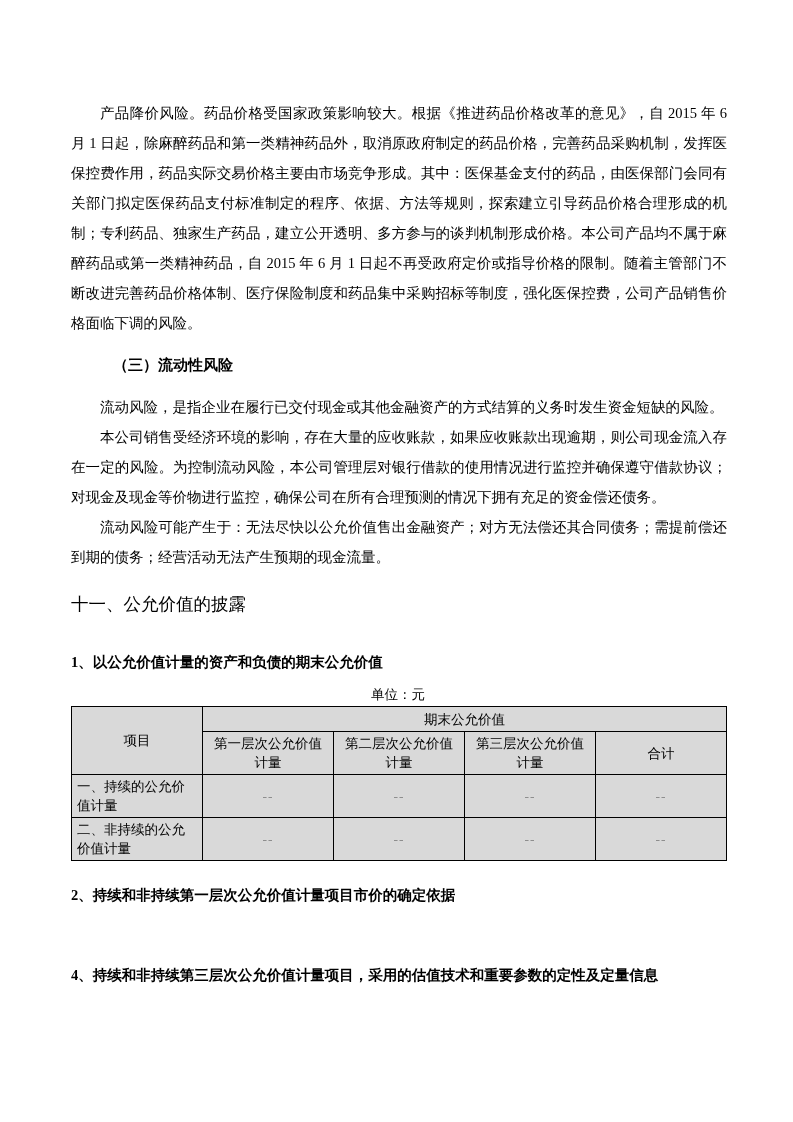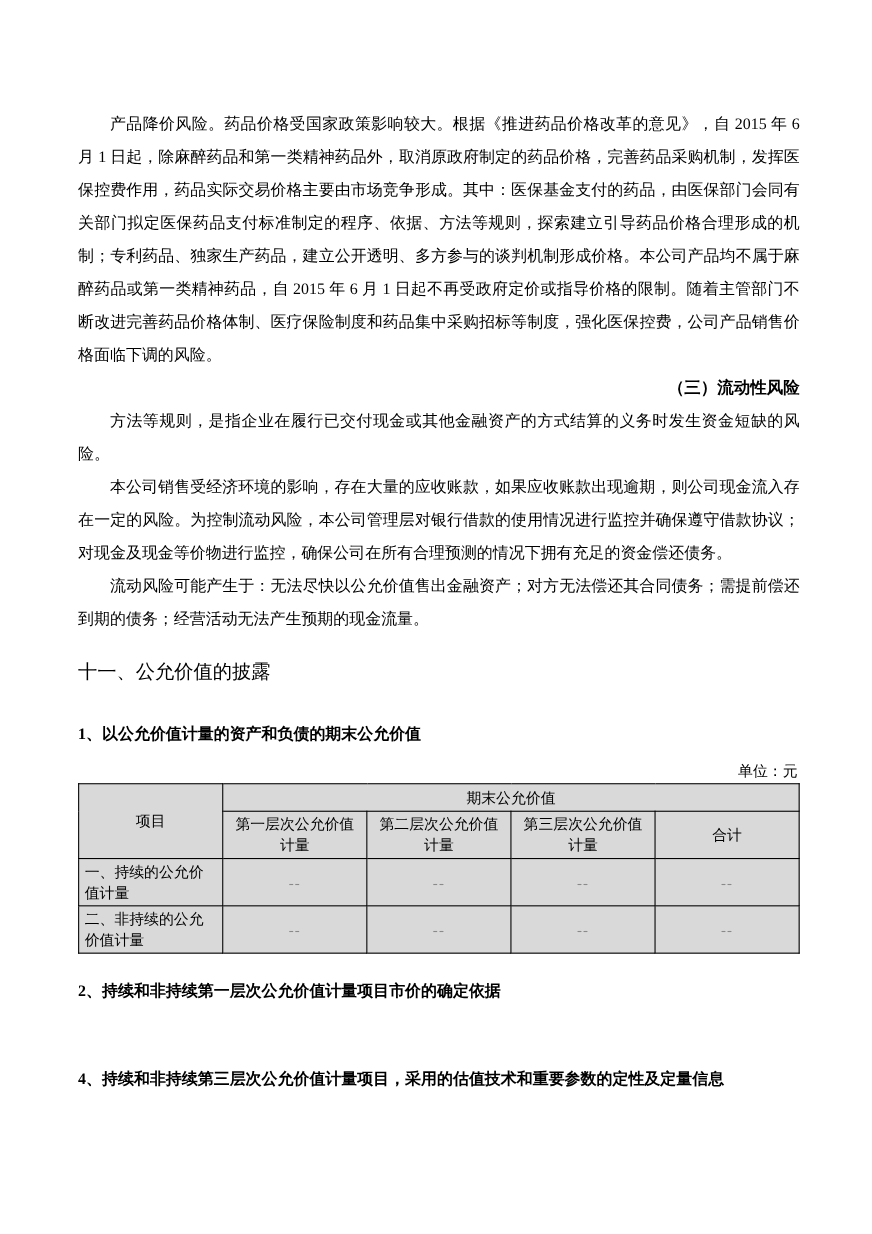--- a/index.html
+++ b/index.html
@@ -30,26 +30,25 @@
   }
   .para {
     margin: 0;
     font-size: 14.5px;
     line-height: 30px;
     text-align: justify;
     text-indent: 2em;
     word-break: break-all;
   }
   .h-sub {
-    margin: 0;
+    margin: 12px;
     font-size: 15px;
     line-height: 30px;
     font-weight: bold;
     text-indent: 2em;
-    text-align: right;
   }
   .h-section {
     margin: 20px 0 0 0;
     font-size: 17.5px;
     line-height: 24px;
     font-weight: normal;
   }
   .h-num {
     margin: 36px 0 0 0;
     font-size: 14.5px;
@@ -59,21 +58,21 @@
   .h-num-after-table {
     margin-top: 24px;
   }
   .h-num-spaced {
     margin-top: 60px;
   }
   .unit-line {
     margin: 14px 2px 2px 0;
     font-size: 13.5px;
     line-height: 18px;
-    text-align: right;
+    text-align: center;
   }
   table.fv-table {
     width: 100%;
     border-collapse: collapse;
     table-layout: fixed;
     font-size: 13.5px;
   }
   table.fv-table td, table.fv-table th {
     border: 1px solid #000000;
     background: #d9d9d9;
@@ -104,21 +103,21 @@
 </head>
 <body>
 
 <div class="page">
   <div class="content">
 
     <p class="para">产品降价风险。药品价格受国家政策影响较大。根据《推进药品价格改革的意见》，自 2015 年 6 月 1 日起，除麻醉药品和第一类精神药品外，取消原政府制定的药品价格，完善药品采购机制，发挥医保控费作用，药品实际交易价格主要由市场竞争形成。其中：医保基金支付的药品，由医保部门会同有关部门拟定医保药品支付标准制定的程序、依据、方法等规则，探索建立引导药品价格合理形成的机制；专利药品、独家生产药品，建立公开透明、多方参与的谈判机制形成价格。本公司产品均不属于麻醉药品或第一类精神药品，自 2015 年 6 月 1 日起不再受政府定价或指导价格的限制。随着主管部门不断改进完善药品价格体制、医疗保险制度和药品集中采购招标等制度，强化医保控费，公司产品销售价格面临下调的风险。</p>
 
     <p class="h-sub">（三）流动性风险</p>
 
-    <p class="para">方法等规则，是指企业在履行已交付现金或其他金融资产的方式结算的义务时发生资金短缺的风险。</p>
+    <p class="para">流动风险，是指企业在履行已交付现金或其他金融资产的方式结算的义务时发生资金短缺的风险。</p>
 
     <p class="para">本公司销售受经济环境的影响，存在大量的应收账款，如果应收账款出现逾期，则公司现金流入存在一定的风险。为控制流动风险，本公司管理层对银行借款的使用情况进行监控并确保遵守借款协议；对现金及现金等价物进行监控，确保公司在所有合理预测的情况下拥有充足的资金偿还债务。</p>
 
     <p class="para">流动风险可能产生于：无法尽快以公允价值售出金融资产；对方无法偿还其合同债务；需提前偿还到期的债务；经营活动无法产生预期的现金流量。</p>
 
     <p class="h-section">十一、公允价值的披露</p>
 
     <p class="h-num">1、以公允价值计量的资产和负债的期末公允价值</p>
 
     <p class="unit-line">单位：元</p>

